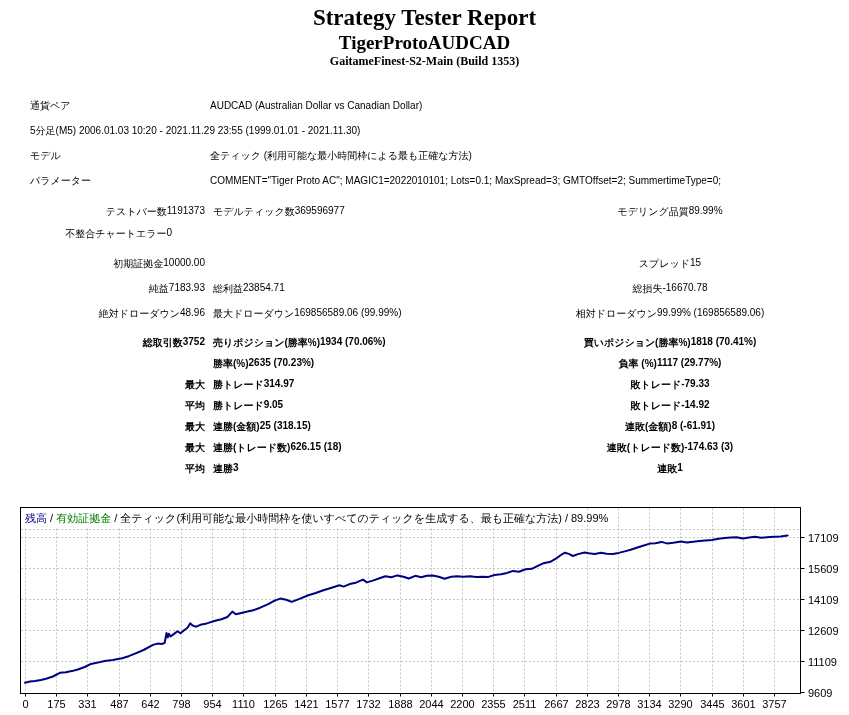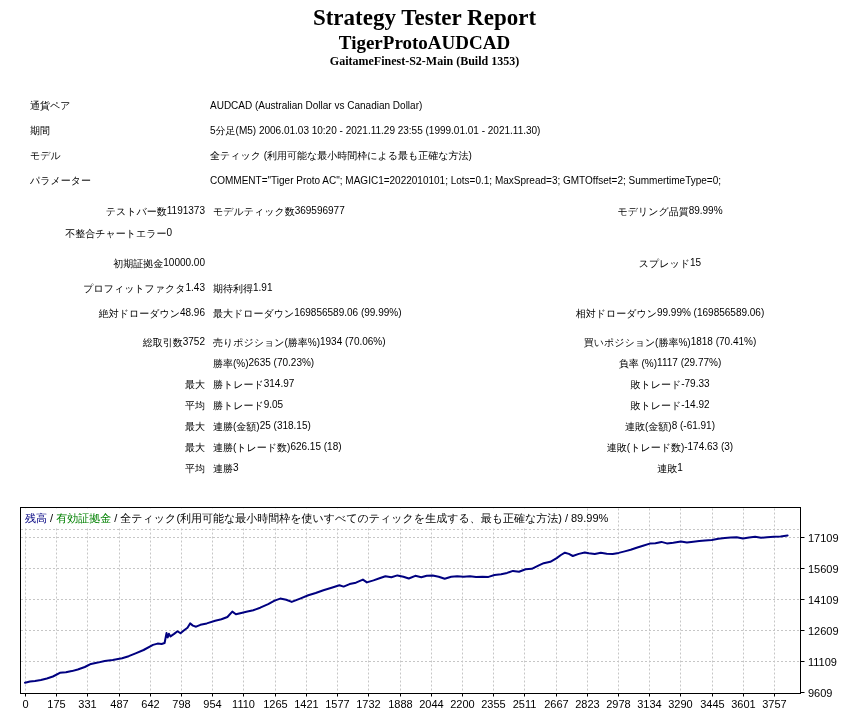--- a/index.html
+++ b/index.html
@@ -12,21 +12,21 @@
   .titles{position:absolute;top:4px;left:0;width:849px;text-align:center;
     font-family:"Liberation Serif","DejaVu Serif",serif;font-weight:bold;}
   .titles .t1{font-size:23px;line-height:28px;}
   .titles .t2{font-size:19px;line-height:21px;}
   .titles .t3{font-size:12px;line-height:16px;}
   
   .report{position:absolute;top:93px;left:0;width:688px;font-size:10px;}
   .sec{margin:0;}
   .sec.s2{margin-top:8px;}
   .sec.s3{margin-top:6px;}
-  .sec.s4{margin-top:6px;}
+  .sec.s4{margin-top:6px;font-weight:bold;}
   .row{position:relative;margin-left:30px;width:806px;display:flex;align-items:center;}
   .sec.s1 .row{height:25px;}
   .sec.s2 .row{height:22px;}
   .sec.s3 .row{height:25px;}
   .sec.s4 .row{height:21px;}
   .z1{width:175px;display:flex;justify-content:flex-end;flex:none;}
   .z2{margin-left:8px;width:252px;display:flex;flex:none;}
   .z3{margin-left:22px;width:366px;display:flex;justify-content:center;flex:none;}
   .lab{white-space:nowrap;}
   .val{white-space:nowrap;text-align:right;}
@@ -46,21 +46,20 @@
   <div class="t3">GaitameFinest-S2-Main (Build 1353)</div>
 </div>
 
 <div class="report">
   <div class="sec s1" id="info-rows">
       <div class="row">
         <span class="lab z1w">通貨ペア</span>
         <span class="wide">AUDCAD (Australian Dollar vs Canadian Dollar)</span>
       </div>
       <div class="row">
-        <span class="lab z1w">期間</span>
         <span class="wide">5分足(M5) 2006.01.03 10:20 - 2021.11.29 23:55 (1999.01.01 - 2021.11.30)</span>
       </div>
       <div class="row">
         <span class="lab z1w">モデル</span>
         <span class="wide">全ティック (利用可能な最小時間枠による最も正確な方法)</span>
       </div>
       <div class="row">
         <span class="lab z1w">パラメーター</span>
         <span class="wide">COMMENT="Tiger Proto AC"; MAGIC1=2022010101; Lots=0.1; MaxSpread=3; GMTOffset=2; SummertimeType=0;</span>
       </div>
@@ -106,30 +105,30 @@
             <span class="lab"></span>
             <span class="val"></span>
           </span>
           <span class="z3">
             <span class="lab">スプレッド</span>
             <span class="val">15</span>
           </span>
         </div>
         <div class="row">
           <span class="z1">
-            <span class="lab">プロフィットファクタ</span>
-            <span class="val">1.43</span>
-          </span>
-          <span class="z2">
-            <span class="lab">期待利得</span>
-            <span class="val">1.91</span>
-          </span>
-          <span class="z3">
-            <span class="lab"></span>
-            <span class="val"></span>
+            <span class="lab">純益</span>
+            <span class="val">7183.93</span>
+          </span>
+          <span class="z2">
+            <span class="lab">総利益</span>
+            <span class="val">23854.71</span>
+          </span>
+          <span class="z3">
+            <span class="lab">総損失</span>
+            <span class="val">-16670.78</span>
           </span>
         </div>
         <div class="row">
           <span class="z1">
             <span class="lab">絶対ドローダウン</span>
             <span class="val">48.96</span>
           </span>
           <span class="z2">
             <span class="lab">最大ドローダウン</span>
             <span class="val">169856589.06 (99.99%)</span>

